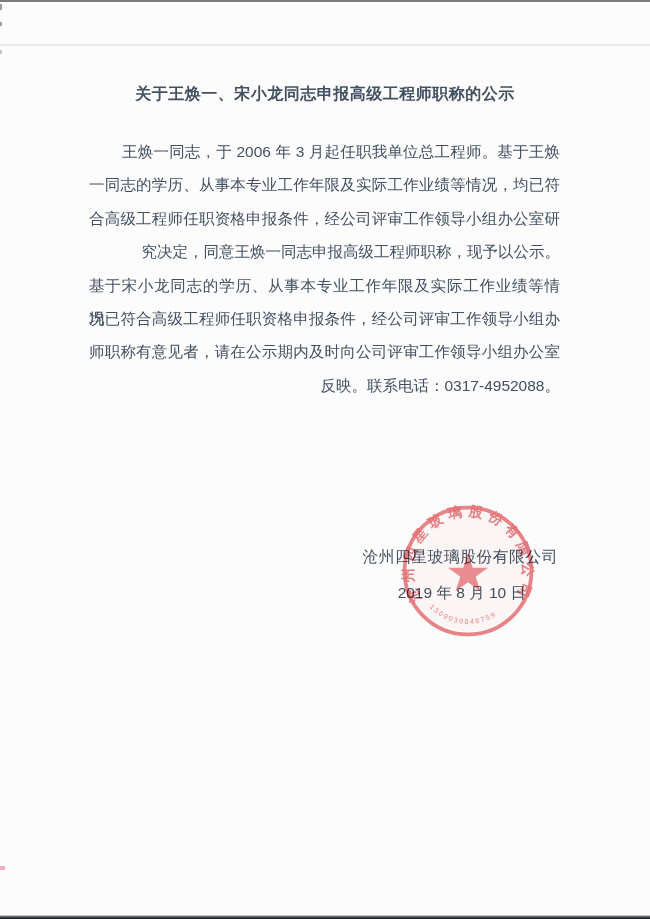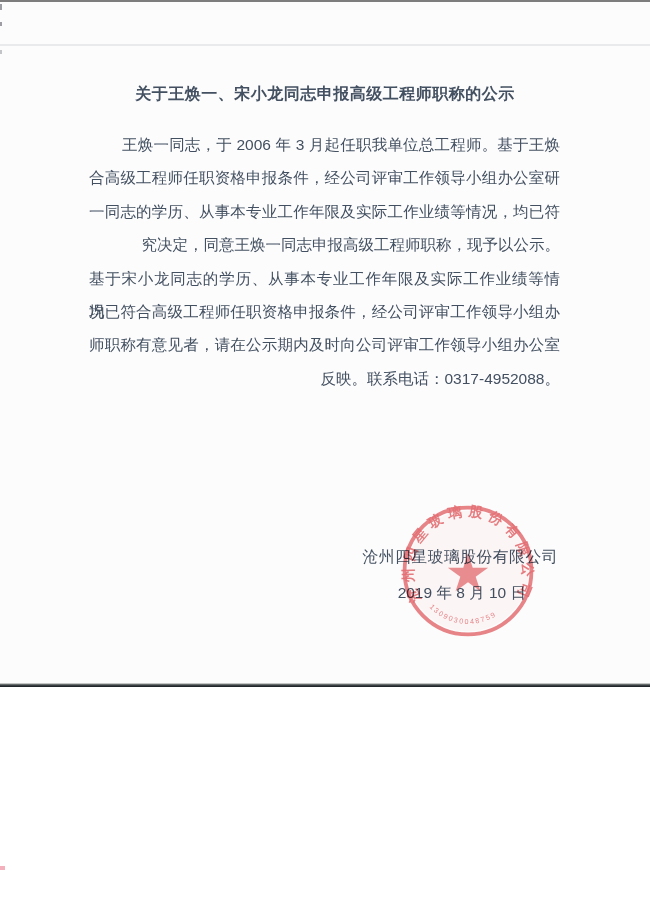--- a/index.html
+++ b/index.html
@@ -9,21 +9,21 @@
   }
   html, body { margin: 0; padding: 0; }
   body {
     width: 650px; height: 919px;
     background: #ffffff;
     font-family: "Liberation Sans", "DejaVu Sans", sans-serif;
     overflow: hidden;
   }
   .page {
     position: relative;
-    width: 650px; height: 687px;
+    width: 650px; height: 919px;
     background: var(--paper);
     color: var(--ink);
   }
   
   .edge-top {
     position: absolute; left: 0; top: 0; width: 650px; height: 2px;
     background: rgba(20,20,20,0.55);
   }
   .edge-bottom {
     position: absolute; left: 0; bottom: 0; width: 650px; height: 4px;
@@ -44,21 +44,21 @@
   
   .title {
     position: absolute; left: 0; top: 84px; width: 650px;
     text-align: center;
     font-size: 16px; font-weight: 700;
     letter-spacing: 0.5px;
     color: var(--ink);
   }
   
   .body-text {
-    position: absolute; left: 89px; top: 128px; width: 471px;
+    position: absolute; left: 89px; top: 135px; width: 471px;
     font-size: 15.5px; line-height: 33.4px;
     color: var(--ink);
   }
   .line { height: 33.4px; overflow: visible; }
   .jl { text-align: justify; text-align-last: justify; }
   .ll { text-align: right; }
   .ind { padding-left: 33px; }
   .ind.jl { width: 438px; }
   
   .sig-company {
@@ -90,22 +90,22 @@
   <div class="left-tick lt1"></div>
   <div class="left-tick lt2"></div>
   <div class="left-tick lt3"></div>
   <div class="pink-tick"></div>
   <div class="edge-bottom"></div>
 
   <div class="title">关于王焕一、宋小龙同志申报高级工程师职称的公示</div>
 
   <div class="body-text">
     <div class="line jl ind">王焕一同志，于 2006 年 3 月起任职我单位总工程师。基于王焕</div>
+    <div class="line jl">一同志的学历、从事本专业工作年限及实际工作业绩等情况，均已符</div>
     <div class="line jl">合高级工程师任职资格申报条件，经公司评审工作领导小组办公室研</div>
-    <div class="line jl">一同志的学历、从事本专业工作年限及实际工作业绩等情况，均已符</div>
     <div class="line ll">究决定，同意王焕一同志申报高级工程师职称，现予以公示。</div>
     <div class="line jl">基于宋小龙同志的学历、从事本专业工作年限及实际工作业绩等情况，</div>
     <div class="line jl">均已符合高级工程师任职资格申报条件，经公司评审工作领导小组办</div>
     <div class="line jl">师职称有意见者，请在公示期内及时向公司评审工作领导小组办公室</div>
     <div class="line ll">反映。联系电话：0317-4952088。</div>
   </div>
 
   <div class="sig-company">沧州四星玻璃股份有限公司</div>
   <div class="sig-date">2019 年 8 月 10 日</div>
 

